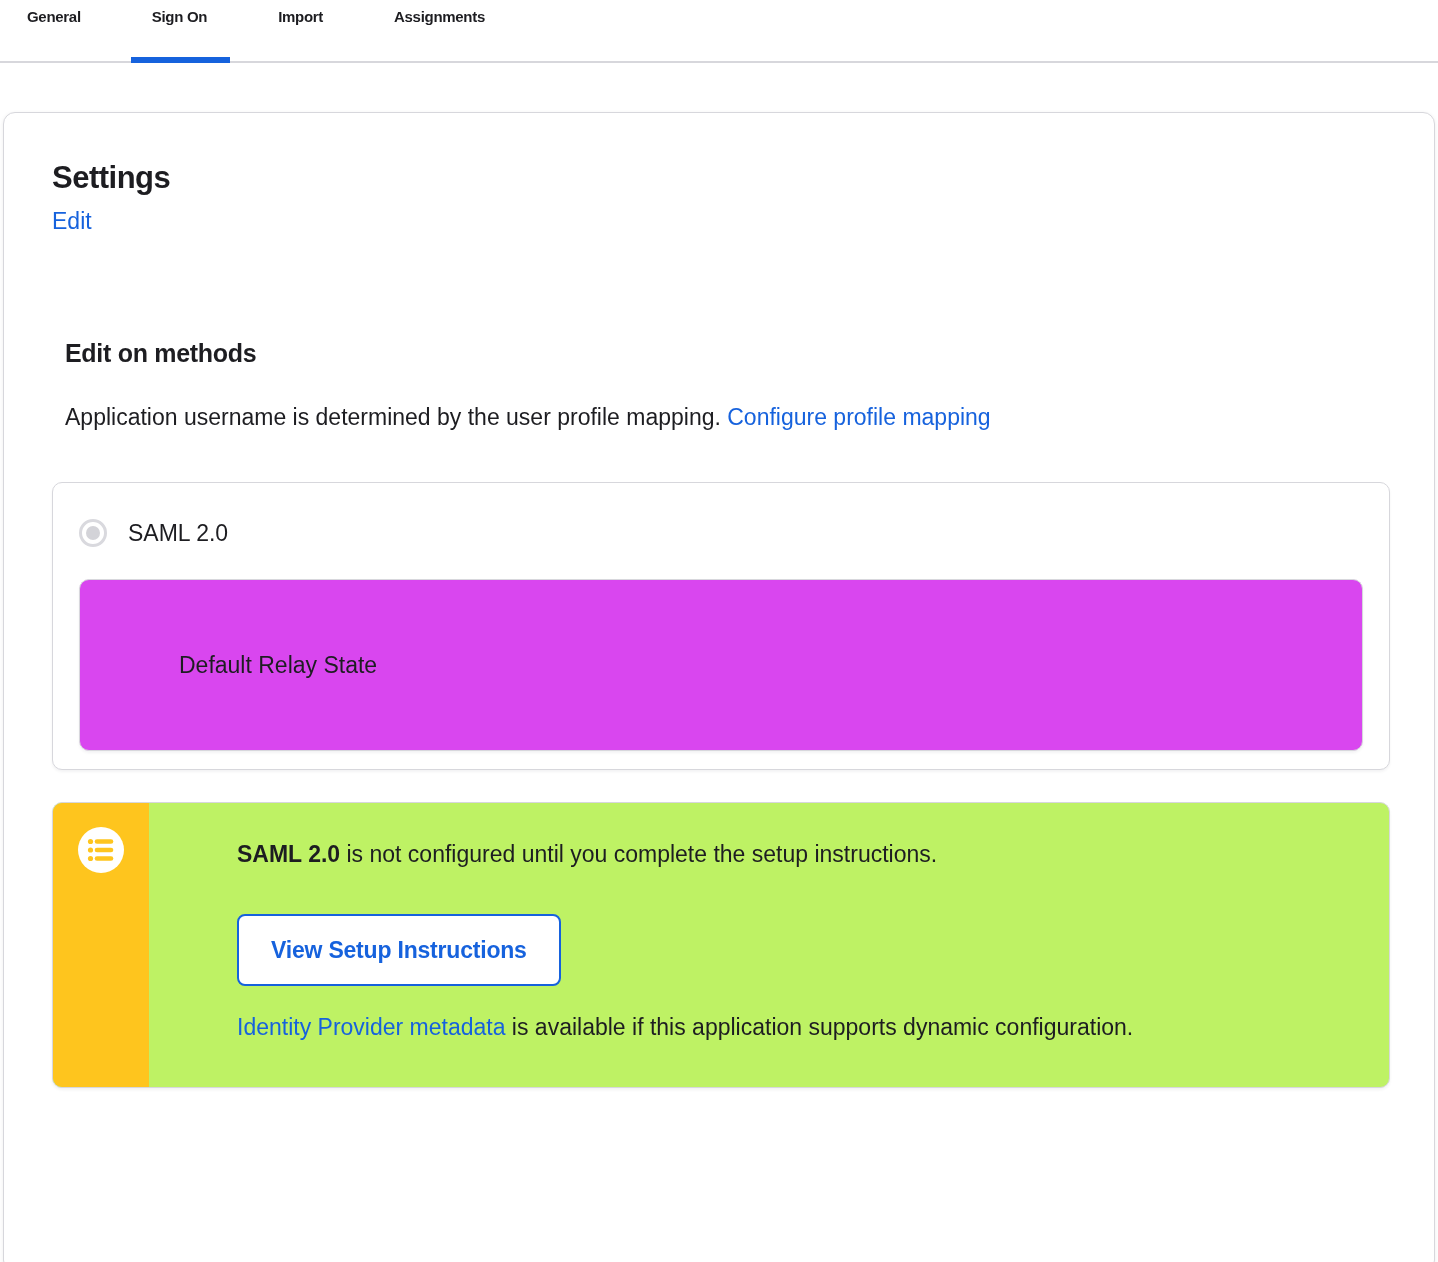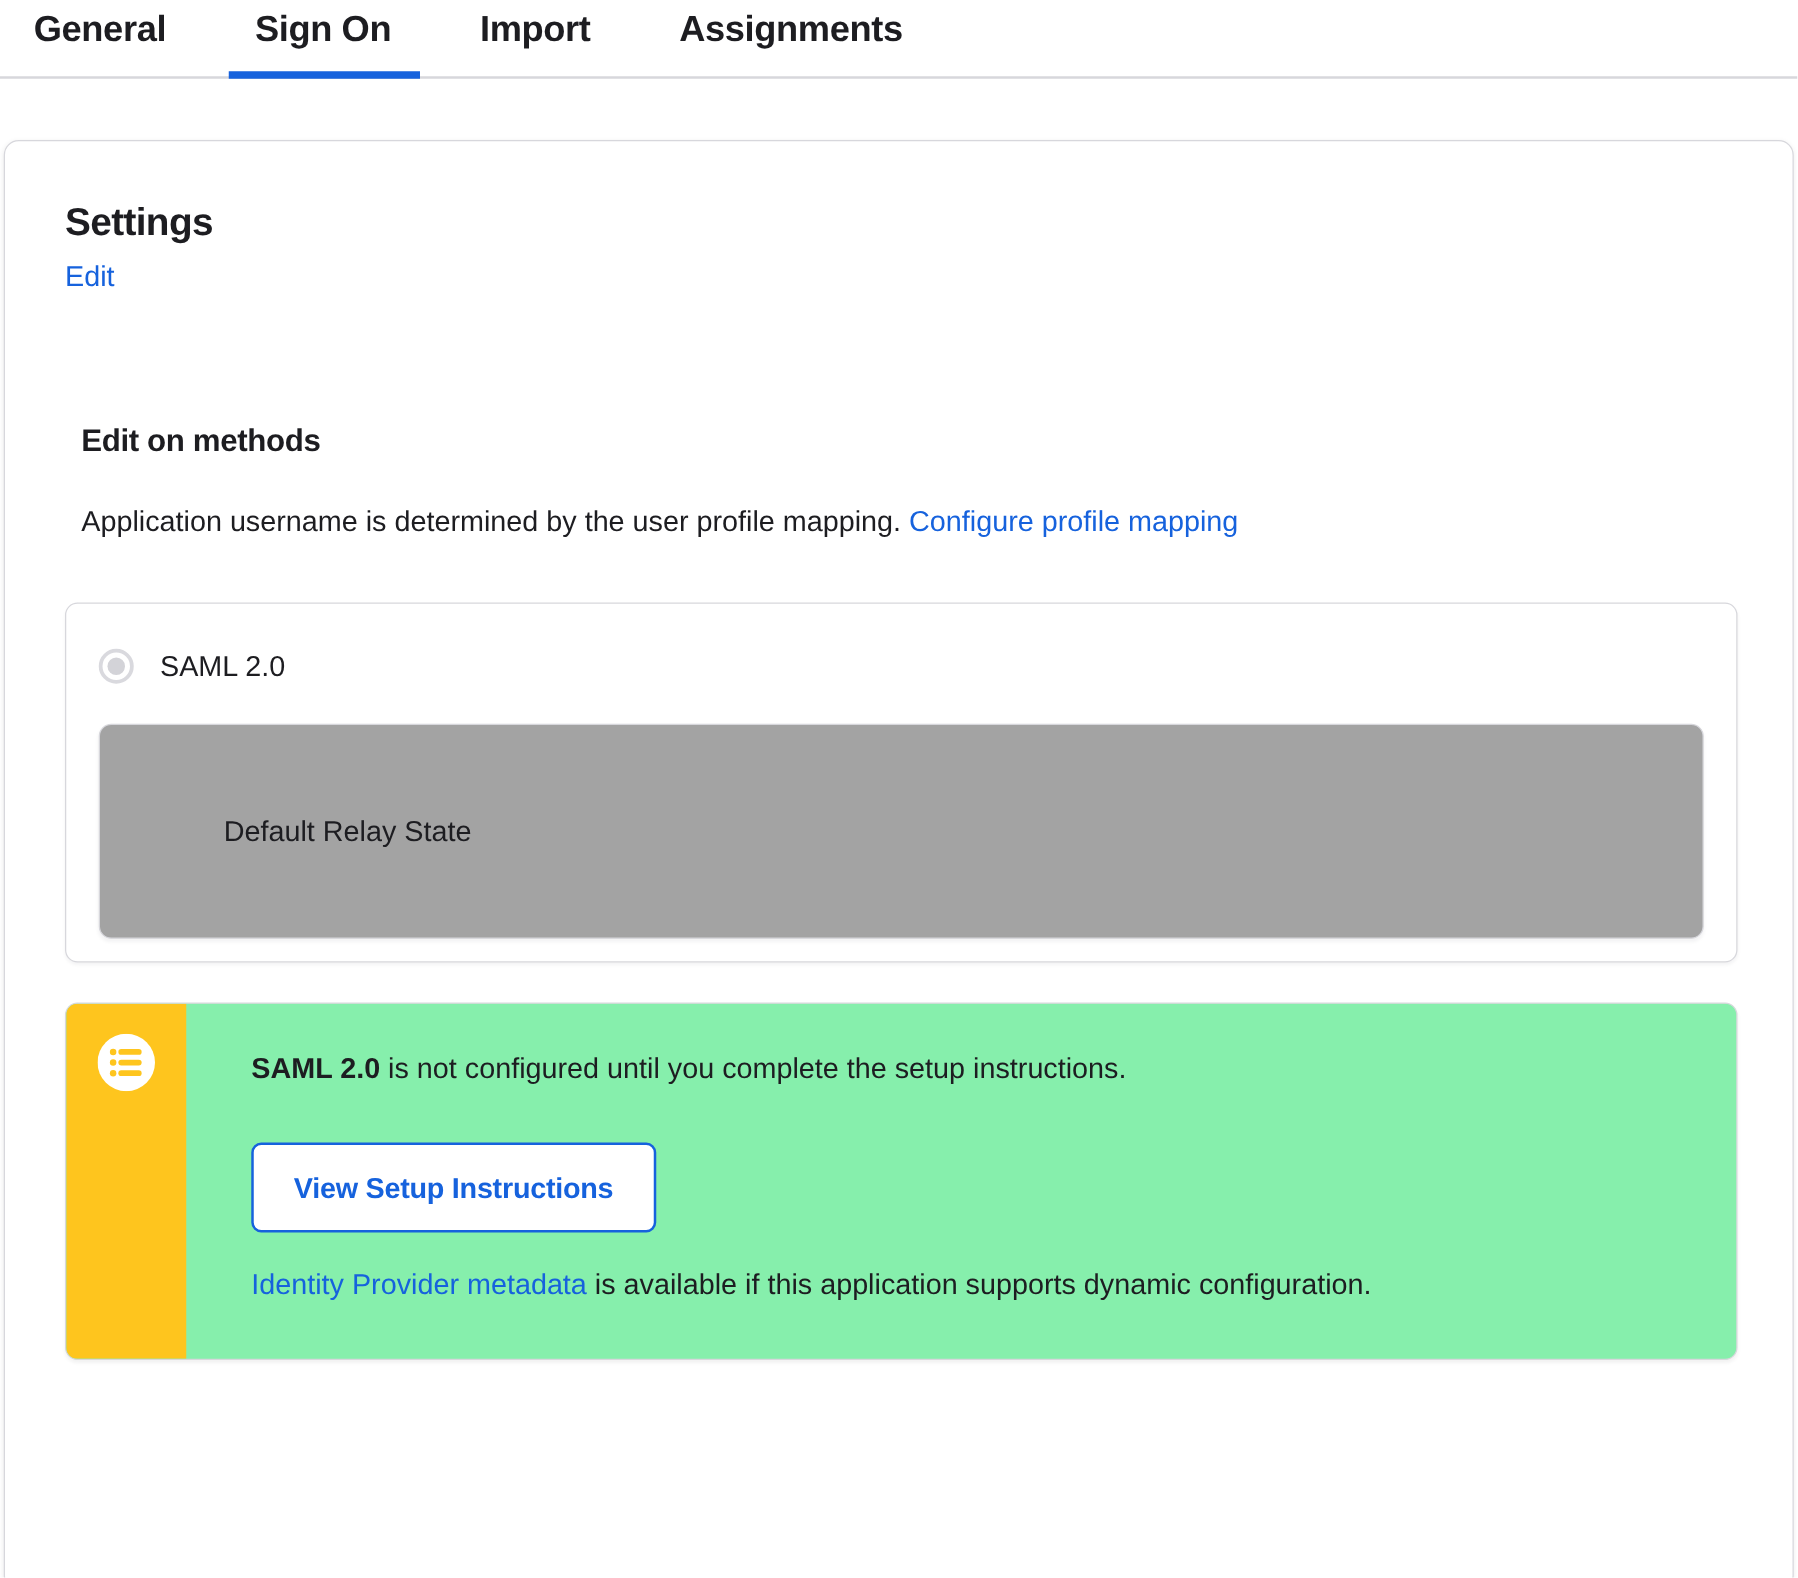--- a/index.html
+++ b/index.html
@@ -20,21 +20,21 @@
 
   
   .tabbar {
     display:flex;
     padding-left:27px;
     gap:71px;
     border-bottom:2px solid var(--border);
     height:63px;
   }
   .tab {
-    font-size:29px;
+    font-size:15px;
     font-weight:700;
     letter-spacing:-0.3px;
     color:var(--dark);
     padding-top:8px;
     position:relative;
     cursor:pointer;
     white-space:nowrap;
   }
   .tab--active::after {
     content:"";
@@ -128,34 +128,35 @@
 
   .relay-box {
     margin-top:32px;
     height:172px;
     border:1px solid var(--border);
     border-radius:10px;
     box-shadow:0 2px 3px rgba(29,29,33,0.05);
     display:flex;
     align-items:center;
     padding-left:99px;
-    background:#a3a3a3;
+    background:#d946ef;
   }
   .relay-label { font-size:23px; }
 
   
   .callout {
     margin-top:32px;
     min-height:286px;
     border:1px solid var(--border);
     border-radius:10px;
     box-shadow:0 2px 3px rgba(29,29,33,0.06);
     display:flex;
     overflow:hidden;
-    background:#86efac;
+    background:#bef264;
+    gap:36px;
   }
   .callout-stripe {
     width:96px;
     flex:none;
     background:var(--yellow);
     display:flex;
     justify-content:center;
     align-items:flex-start;
     padding-top:24px;
   }

